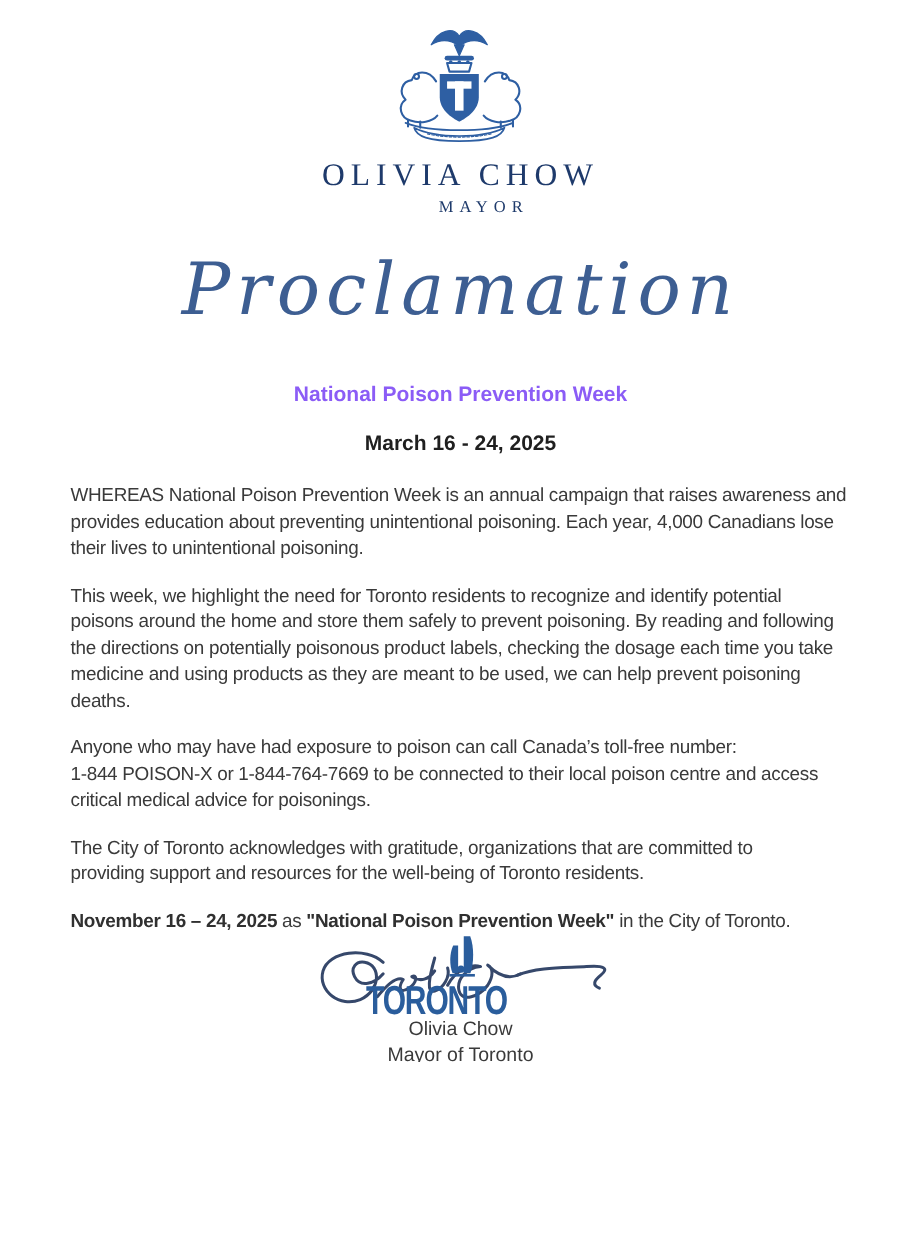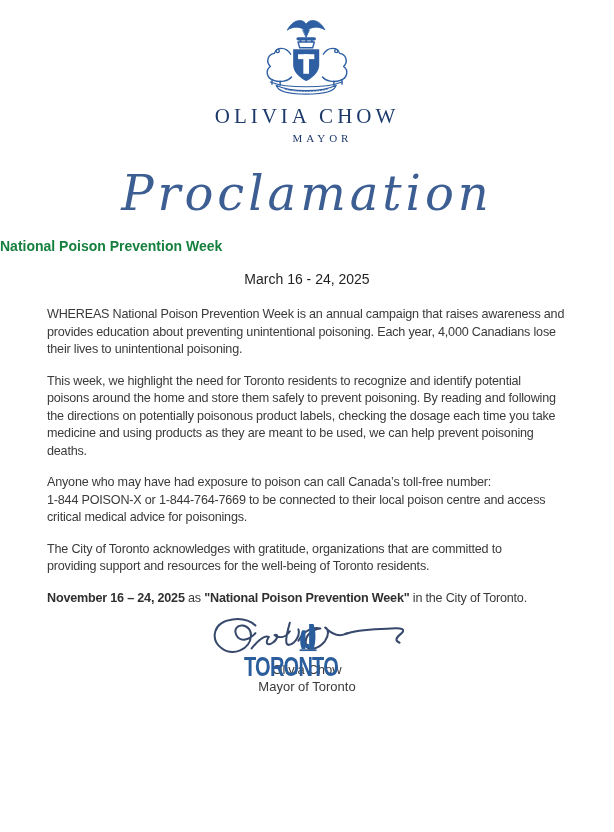--- a/index.html
+++ b/index.html
@@ -42,26 +42,27 @@
     color: #3d5e92;
     text-align: center;
     margin-top: 18px;
     line-height: 62px;
   }
 
   
   .subject {
     font-size: 14px;
     font-weight: bold;
-    color: #15803d;
-    margin-top: 14px;
+    color: #8b5cf6;
+    text-align: center;
+    margin-top: 30px;
   }
   .date-range {
     font-size: 14px;
-    font-weight: normal;
+    font-weight: bold;
     color: #1f1f1f;
     text-align: center;
     margin-top: 17px;
   }
 
   
   .body-text {
     width: 540px;
     margin: 19px 0 0 47px;
     font-size: 12.6px;

